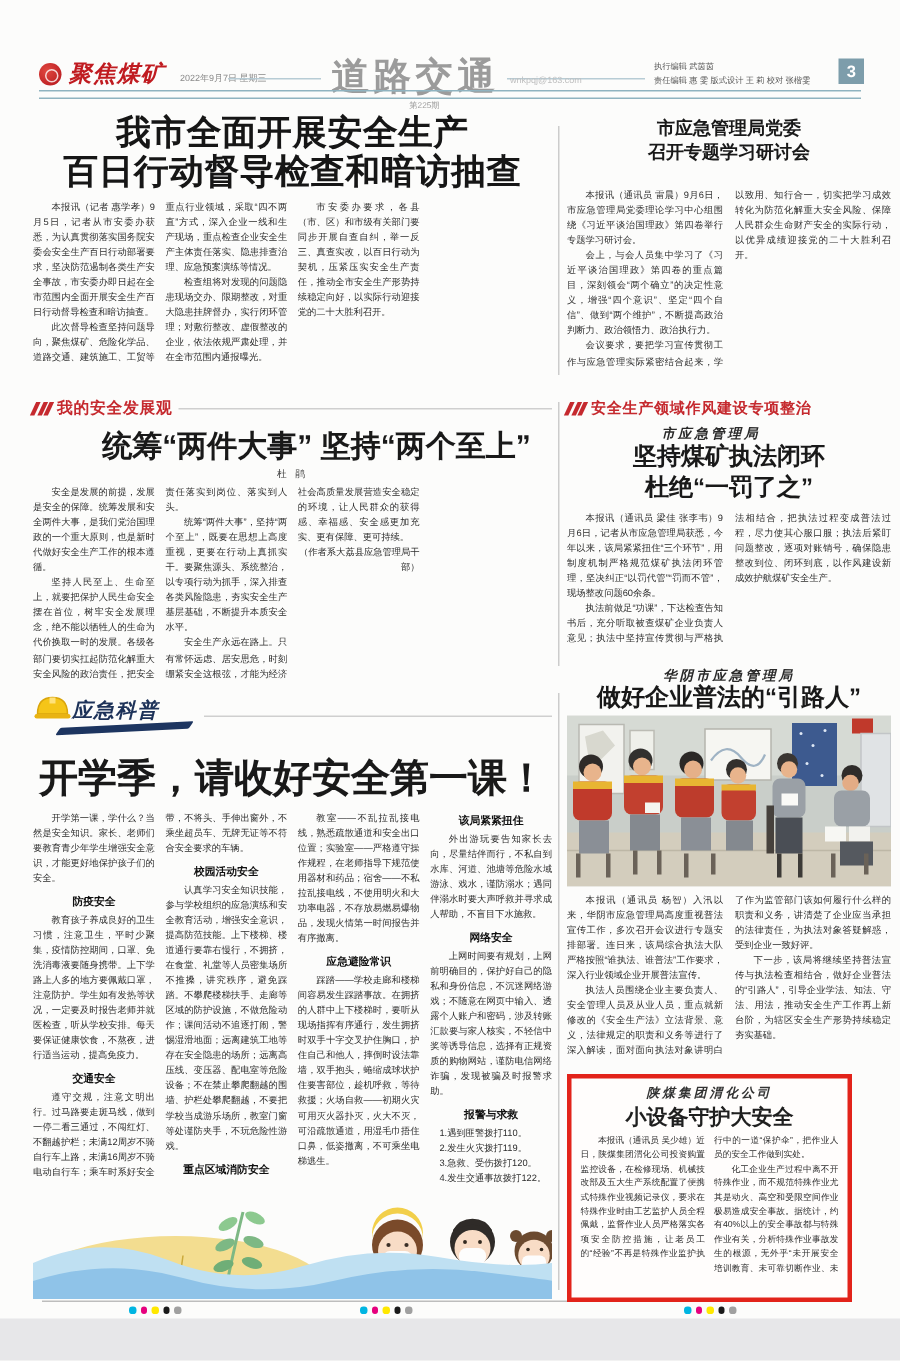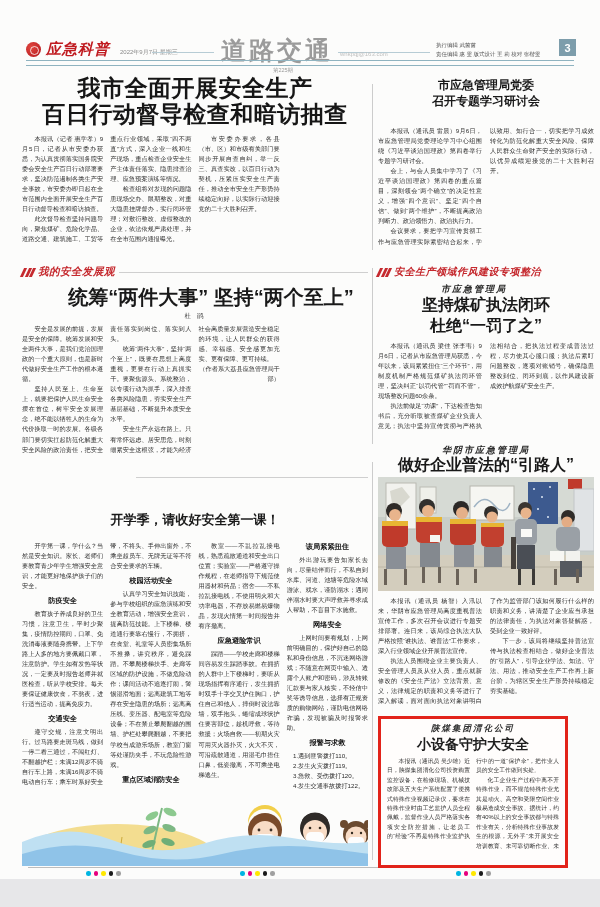--- a/index.html
+++ b/index.html
@@ -20,53 +20,53 @@
   .page-badge{left:559px;top:39px;width:17px;height:17px;background:#7d9dab;color:#fff;font-size:11px;font-weight:bold;display:flex;align-items:center;justify-content:center;}
   .rule-double{left:26px;top:60px;width:548px;height:3.5px;border-top:1.6px solid #8fb3c0;border-bottom:1.6px solid #8fb3c0;}
   
   .headline-main{left:22px;top:75px;width:346px;text-align:center;font-weight:900;font-size:23px;line-height:1.13;color:#161616;letter-spacing:.5px;}
   .headline-md{font-weight:900;text-align:center;color:#191919;}
   .body-cols{font-size:6.2px;line-height:1.62;text-align:justify;color:#2d2d2d;overflow:hidden;column-fill:auto;}
   .body-cols p{margin:0;text-indent:2em;}
   .attr-line{text-align:right;text-indent:0 !important;}
   .vdiv{border-left:1px solid #cccccc;width:0;}
   
-  .banner{display:flex;align-items:center;gap:4px;font-style:italic;}
+  .banner{display:flex;align-items:center;gap:4px;}
   .slashes{display:flex;gap:1.5px;}
   .slash{width:3px;height:9px;background:#c5292e;transform:skewX(-25deg);}
   .banner-label{color:#c5292e;font-weight:bold;font-size:10.5px;letter-spacing:.5px;white-space:nowrap;}
   .banner-line{flex:1;border-top:1px solid #cfcfcf;height:0;}
   .kicker{font-family:"Liberation Serif",serif;font-style:italic;font-size:9px;letter-spacing:2px;color:#2a2a2a;text-align:center;font-weight:bold;}
   .author{font-size:6.5px;color:#444;text-align:center;letter-spacing:2px;}
   
   .device-box{left:378px;top:716px;width:172px;height:140px;border:3px solid #e2231a;background:#fffdfc;padding:3px 6px 3px 6px;z-index:3;}
   .device-kicker{font-family:"Liberation Serif",serif;font-style:italic;font-weight:bold;font-size:8.5px;letter-spacing:2px;text-align:center;color:#333;margin-top:1px;}
   .device-title{font-size:14px;font-weight:900;text-align:center;color:#1f1f1f;margin:1px 0 3px;}
   
   .kepu-badge{left:22px;top:459px;width:110px;height:36px;}
   .kepu-swoosh{position:absolute;left:18px;top:24px;width:86px;height:5px;background:#1d3560;transform:skewX(-35deg) rotate(-3deg);border-radius:1px;}
   .kepu-text{position:absolute;left:26px;top:6px;font-size:13.5px;font-weight:900;font-style:italic;color:#1c3158;letter-spacing:1px;}
   .kepu-line{left:136px;top:477px;width:232px;border-top:1px solid #cfcfcf;}
-  .kepu-title{left:22px;top:501px;width:346px;font-size:13px;margin-top:10px;}
+  .kepu-title{left:22px;top:501px;width:346px;font-size:26px;}
   .kepu-cols{left:22px;top:541px;width:346px;height:251px;column-count:4;column-gap:7px;}
   .kepu-cols h4{font-size:7.2px;text-align:center;margin:4px 0 2px;color:#111;}
   .kepu-cols .li{margin:0;text-indent:1em;}
   
   .dots{display:flex;gap:3px;}
   .dot{width:4.5px;height:4.5px;border-radius:50%;}
   .bottom-rule{left:28px;top:867px;width:460px;border-top:1.6px solid #bdbdbd;z-index:1;}
 </style>
 </head>
 <body>
 
 <div class="paper">
 
   <div class="abs logo-row">
     <div class="seal"></div>
-    <div class="paper-name">应急科普</div>
+    <div class="paper-name">聚焦煤矿</div>
     <div class="date-txt">2022年9月7日 星期三</div>
   </div>
   <div class="abs hdr-seg" style="left:152px;top:52px;width:62px;"></div>
   <div class="abs hdr-seg" style="left:338px;top:52px;width:92px;"></div>
   <div class="abs section-title">道路交通</div>
   <div class="abs section-email">wnkpqj@163.com</div>
   <div class="abs edition">第225期</div>
   <div class="abs credits">
     <div>执行编辑 武茵茵</div>
     <div>责任编辑 惠 雯  版式设计 王 莉  校对 张楷雯</div>
@@ -221,20 +221,29 @@
     <div class="device-title">小设备守护大安全</div>
     <div class="body-cols" style="column-count:2;column-gap:6px;height:100px;font-size:5.8px;">
       <p>本报讯（通讯员 吴少雄）近日，陕煤集团渭化公司投资购置监控设备，在检修现场、机械技改部及五大生产系统配置了便携式特殊作业视频记录仪，要求在特殊作业时由工艺监护人员全程佩戴，监督作业人员严格落实各项安全防控措施，让老员工的“经验”不再是特殊作业监护执行中的一道“保护伞”，把作业人员的安全工作做到实处。</p>
       <p>化工企业生产过程中离不开特殊作业，而不规范特殊作业尤其是动火、高空和受限空间作业极易造成安全事故。据统计，约有40%以上的安全事故都与特殊作业有关，分析特殊作业事故发生的根源，无外乎“未开展安全培训教育、未可靠切断作业、未认真辨识风险、未严格落实防护措施、未持有效证照”六方面。如果这六个“未”字有一个地方没有做到位，事故极有可能发生，思想麻痹不可取。</p>
 
     </div>
   </div>
 
   <div class="abs vdiv" style="left:372px;top:462px;height:398px;"></div>
 
+  <div class="abs kepu-badge">
+    <div class="kepu-swoosh"></div>
+    <svg style="position:absolute;left:0;top:2px;" width="26" height="22" viewBox="0 0 26 22">
+      <path d="M3 15 Q3 4 13 4 Q23 4 23 15 Z" fill="#f5c518" stroke="#d9a50c" stroke-width="1"></path>
+      <rect x="1" y="15" width="24" height="3" rx="1.5" fill="#e9b312"></rect>
+      <path d="M11 4 L15 4 L15 8 L11 8 Z" fill="#ffe27a"></path>
+    </svg>
+    <div class="kepu-text">应急科普</div>
+  </div>
   <div class="abs kepu-line"></div>
   <div class="abs headline-md kepu-title">开学季，请收好安全第一课！</div>
 
   <div class="abs body-cols kepu-cols">
     <p>开学第一课，学什么？当然是安全知识。家长、老师们要教育青少年学生增强安全意识，才能更好地保护孩子们的安全。</p>
     <h4>防疫安全</h4>
     <p>教育孩子养成良好的卫生习惯，注意卫生，平时少聚集，疫情防控期间，口罩、免洗消毒液要随身携带。上下学路上人多的地方要佩戴口罩，注意防护。学生如有发热等状况，一定要及时报告老师并就医检查，听从学校安排。每天要保证健康饮食，不熬夜，进行适当运动，提高免疫力。</p>
     <h4>交通安全</h4>
     <p>遵守交规，注意文明出行。过马路要走斑马线，做到一停二看三通过，不闯红灯、不翻越护栏；未满12周岁不骑自行车上路，未满16周岁不骑电动自行车；乘车时系好安全带，不将头、手伸出窗外，不乘坐超员车、无牌无证等不符合安全要求的车辆。</p>
     <h4>校园活动安全</h4>

